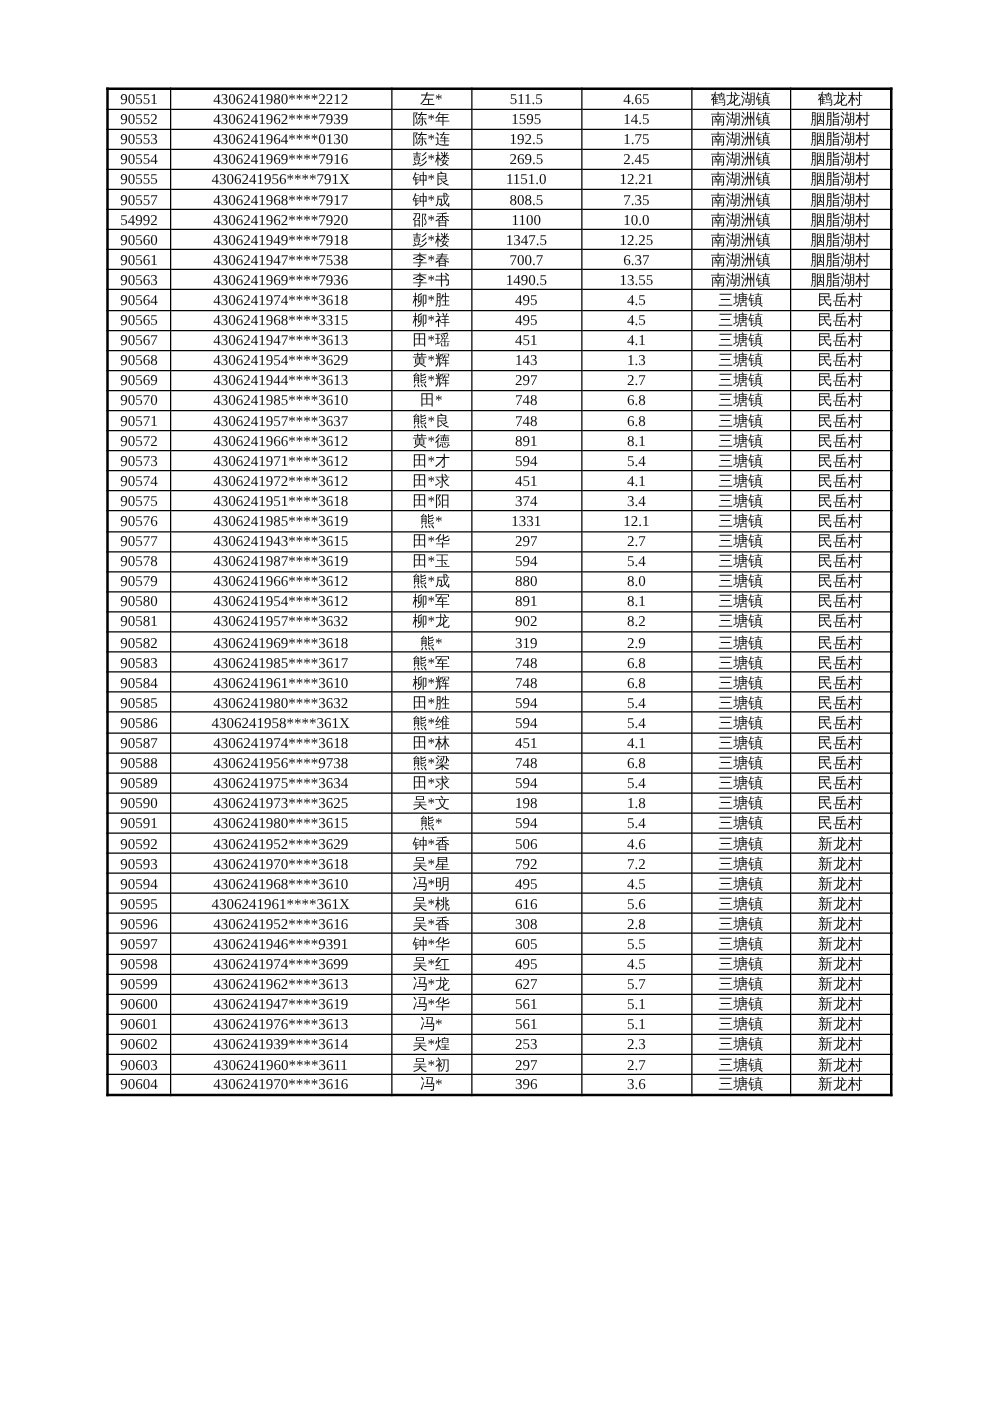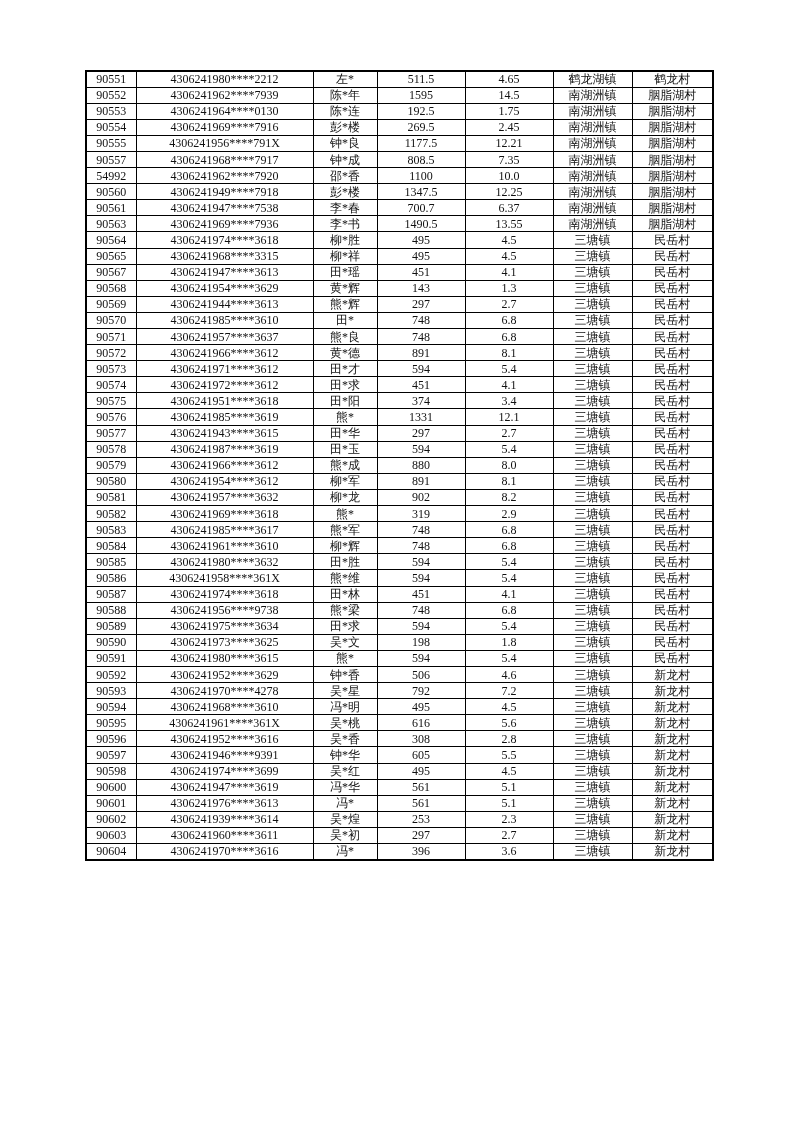--- a/index.html
+++ b/index.html
@@ -93,21 +93,21 @@
           <td>彭*楼</td>
           <td>269.5</td>
           <td>2.45</td>
           <td>南湖洲镇</td>
           <td>胭脂湖村</td>
         </tr>
         <tr>
           <td>90555</td>
           <td>4306241956****791X</td>
           <td>钟*良</td>
-          <td>1177.5</td>
+          <td>1151.0</td>
           <td>12.21</td>
           <td>南湖洲镇</td>
           <td>胭脂湖村</td>
         </tr>
         <tr>
           <td>90557</td>
           <td>4306241968****7917</td>
           <td>钟*成</td>
           <td>808.5</td>
           <td>7.35</td>
@@ -397,21 +397,21 @@
           <td>90592</td>
           <td>4306241952****3629</td>
           <td>钟*香</td>
           <td>506</td>
           <td>4.6</td>
           <td>三塘镇</td>
           <td>新龙村</td>
         </tr>
         <tr>
           <td>90593</td>
-          <td>4306241970****4278</td>
+          <td>4306241970****3618</td>
           <td>吴*星</td>
           <td>792</td>
           <td>7.2</td>
           <td>三塘镇</td>
           <td>新龙村</td>
         </tr>
         <tr>
           <td>90594</td>
           <td>4306241968****3610</td>
           <td>冯*明</td>
@@ -450,20 +450,29 @@
         <tr>
           <td>90598</td>
           <td>4306241974****3699</td>
           <td>吴*红</td>
           <td>495</td>
           <td>4.5</td>
           <td>三塘镇</td>
           <td>新龙村</td>
         </tr>
         <tr>
+          <td>90599</td>
+          <td>4306241962****3613</td>
+          <td>冯*龙</td>
+          <td>627</td>
+          <td>5.7</td>
+          <td>三塘镇</td>
+          <td>新龙村</td>
+        </tr>
+        <tr>
           <td>90600</td>
           <td>4306241947****3619</td>
           <td>冯*华</td>
           <td>561</td>
           <td>5.1</td>
           <td>三塘镇</td>
           <td>新龙村</td>
         </tr>
         <tr>
           <td>90601</td>

